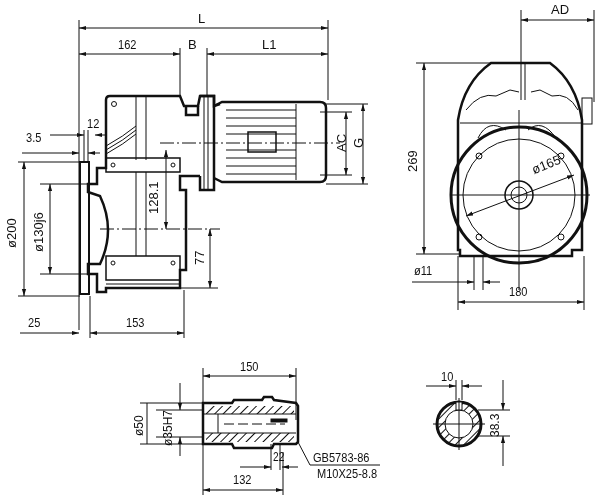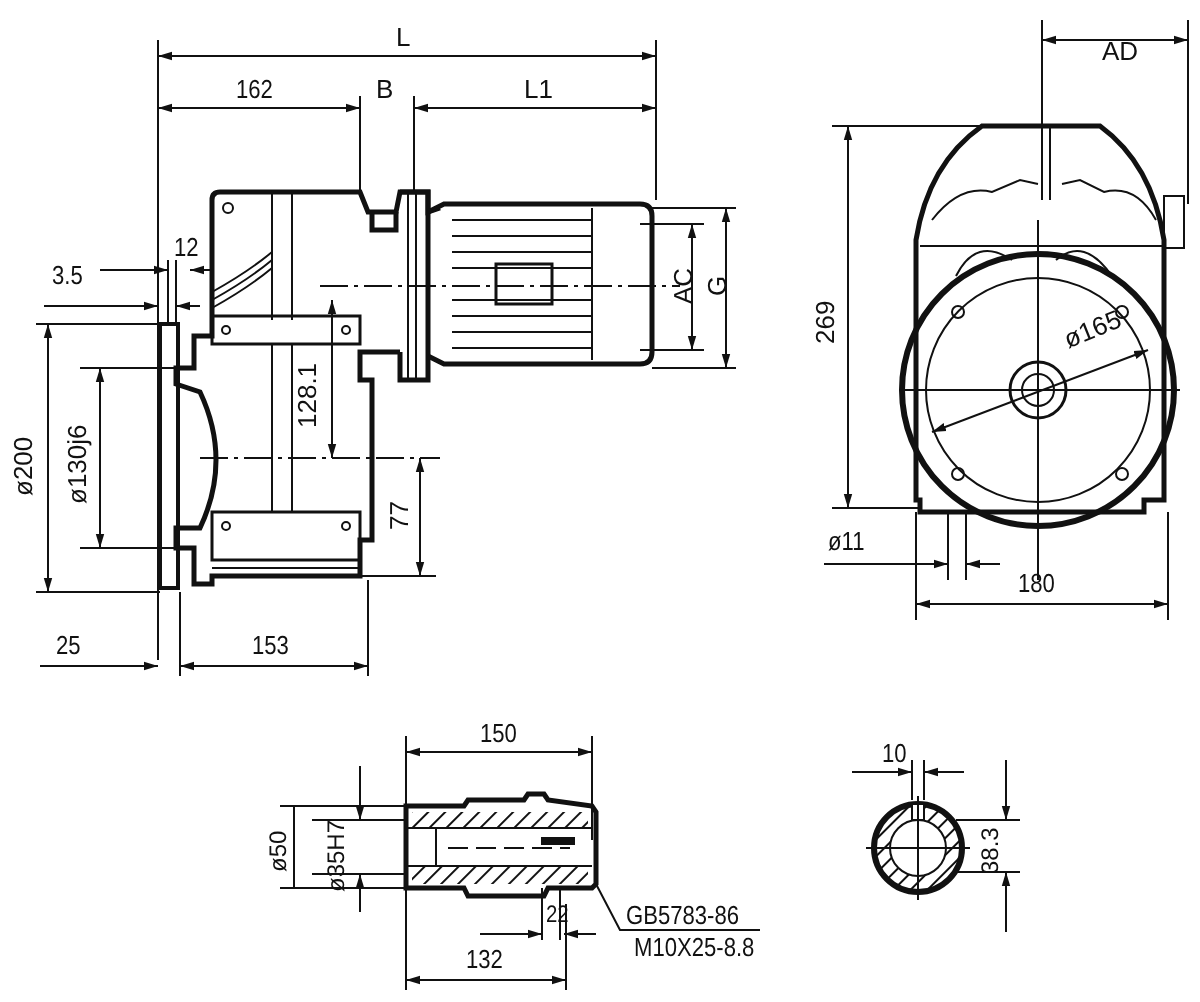--- a/index.html
+++ b/index.html
@@ -223,21 +223,21 @@
   <span class="dim narrow" style="left:26px;top:131px;">3.5</span>
   <span class="dim rot" style="left:335px;top:152px;">AC</span>
   <span class="dim rot" style="left:352px;top:148px;">G</span>
   <span class="dim rot" style="left:5px;top:248px;">ø200</span>
   <span class="dim rot" style="left:32px;top:252px;">ø130j6</span>
   <span class="dim rot" style="left:147px;top:214px;">128.1</span>
   <span class="dim rot" style="left:193px;top:265px;">77</span>
   <span class="dim narrow" style="left:28px;top:316px;">25</span>
   <span class="dim narrow" style="left:126px;top:316px;">153</span>
 
-  <span class="dim" style="left:551px;top:19px;">AD</span>
+  <span class="dim" style="left:551px;top:3px;">AD</span>
   <span class="dim rot" style="left:406px;top:172px;">269</span>
   <span class="dim" style="left:530px;top:164px;transform:rotate(-22deg);">ø165</span>
   <span class="dim narrow" style="left:414px;top:264px;">ø11</span>
   <span class="dim narrow" style="left:509px;top:285px;">180</span>
 
   <span class="dim narrow" style="left:240px;top:360px;">150</span>
   <span class="dim rot" style="left:133px;top:436px;font-size:12px;">ø50</span>
   <span class="dim rot" style="left:162px;top:446px;font-size:12px;">ø35H7</span>
   <span class="dim narrow" style="left:273px;top:451px;font-size:12px;">22</span>
   <span class="dim narrow" style="left:233px;top:473px;">132</span>

